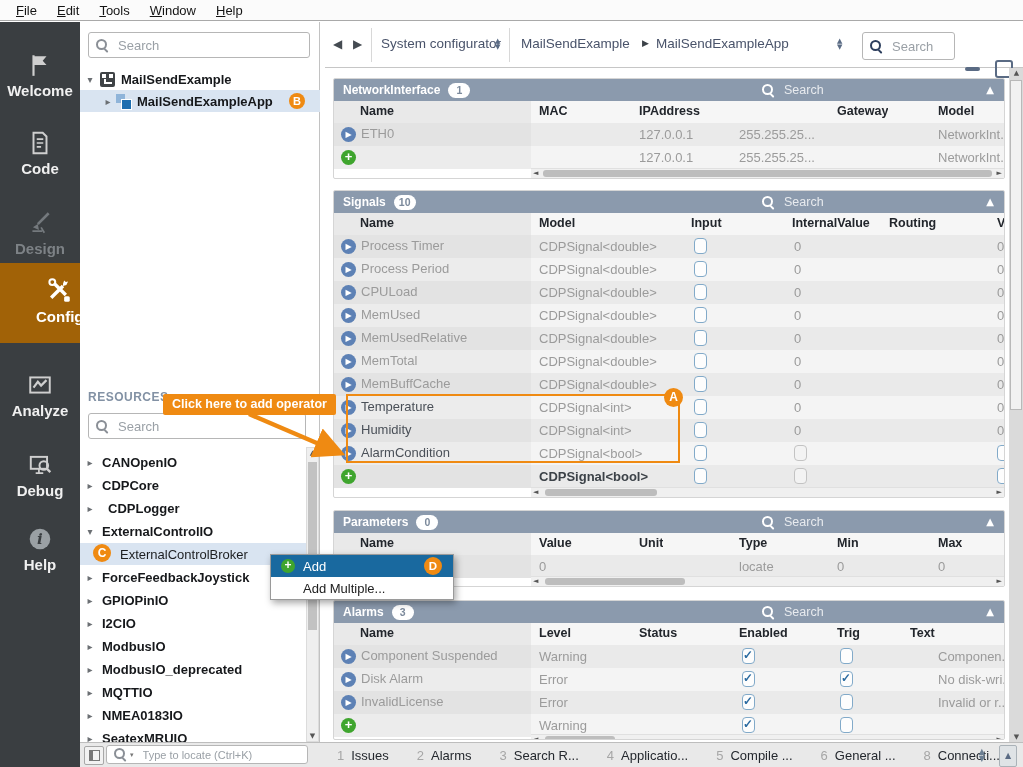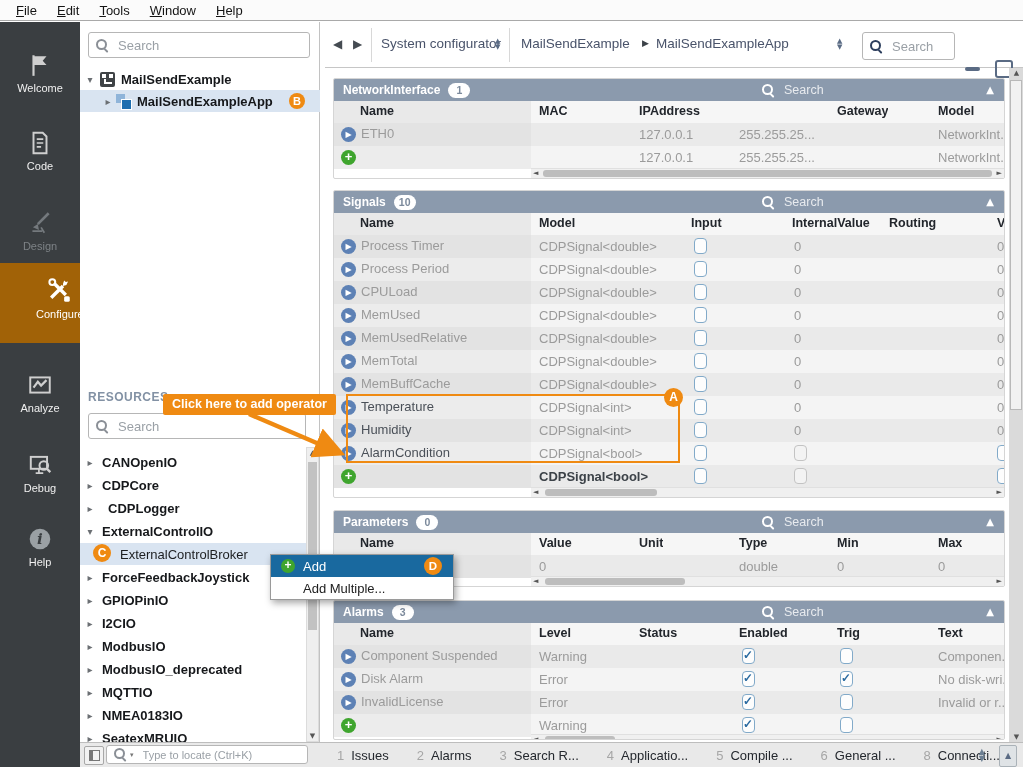--- a/index.html
+++ b/index.html
@@ -9,21 +9,21 @@
 
   
   .menubar{position:absolute;left:0;top:0;width:1023px;height:21px;background:#fbfbfb;
            border-bottom:1px solid #a9a9a9;display:flex;align-items:center;padding-left:6px;box-sizing:border-box;}
   .menu-item{display:inline-block;padding:1px 10px;color:#141414;}
   .menu-item::first-letter{text-decoration:underline;}
 
   
   .sidebar{position:absolute;left:0;top:22px;width:80px;height:745px;background:#3a3e41;}
   .mode{position:absolute;left:0;width:80px;text-align:center;color:#cfcfcf;}
-  .mode .mlabel{display:block;font-size:11px;font-weight:normal;margin-top:4px;color:#f0f0f0;}
+  .mode .mlabel{display:block;font-size:15px;font-weight:bold;margin-top:4px;color:#f0f0f0;}
   .mode.disabled{color:#74797d;} .mode.disabled .mlabel{color:#7d8286;}
   .mode.active{background:#a16207;color:#ffffff;padding-left:36px;} .mode.active .mlabel{color:#fff;}
   .micon{display:block;margin:0 auto;}
 
   
   .leftpanel{position:absolute;left:80px;top:22px;width:240px;height:720px;background:#fff;
              border-right:1px solid #c2c2c2;box-sizing:border-box;}
   .sbox{position:absolute;border:1px solid #b6b6b6;border-radius:3px;background:#fff;
         display:flex;align-items:center;padding:0 7px;gap:7px;box-sizing:border-box;}
   .sbox input{border:none;outline:none;width:100%;font-size:13px;color:#333;background:transparent;
@@ -549,21 +549,21 @@
       <span class="colh" style="left:503px;">Min</span>
       <span class="colh" style="left:604px;text-align:center;">Max</span>
     </div>
     <div class="trow" style="top:44px;">
       <div class="namec">
           <span class="addi">+</span>
         </div>
       <div class="valc">
         <span class="cv" style="left:8px;">0</span>
         <span class="cv" style="left:108px;"></span>
-        <span class="cv" style="left:208px;">double</span>
+        <span class="cv" style="left:208px;">locate</span>
         <span class="cv" style="left:306px;">0</span>
         <span class="cv" style="left:407px;">0</span>
       </div>
     </div>
     <div class="hs">
         <span class="ha uni" style="left:2px;">◄</span>
         <div class="th" style="left:14px;width:140px;"></div>
         <span class="ha uni" style="right:2px;">►</span>
       </div>
   </div>
@@ -578,21 +578,21 @@
         </span>
       <span class="collapse uni">▲</span>
     </div>
     <div class="colrow">
       <div class="namebg"></div>
       <span class="colh" style="left:26px;">Name</span>
       <span class="colh" style="left:205px;">Level</span>
       <span class="colh" style="left:305px;">Status</span>
       <span class="colh" style="left:405px;">Enabled</span>
       <span class="colh" style="left:503px;">Trig</span>
-      <span class="colh" style="left:604px;">Text</span>
+      <span class="colh" style="left:576px;">Text</span>
     </div>
     <div class="trow" style="top:44px;">
       <div class="namec">
           <span class="exp uni">▶</span>
           <span class="nm">Component Suspended</span>
         </div>
       <div class="valc">
           <span class="cv" style="left:8px;">Warning</span>
           <span class="cv" style="left:108px;"></span>
           <span class="cb checked" style="left:211px;"></span>

